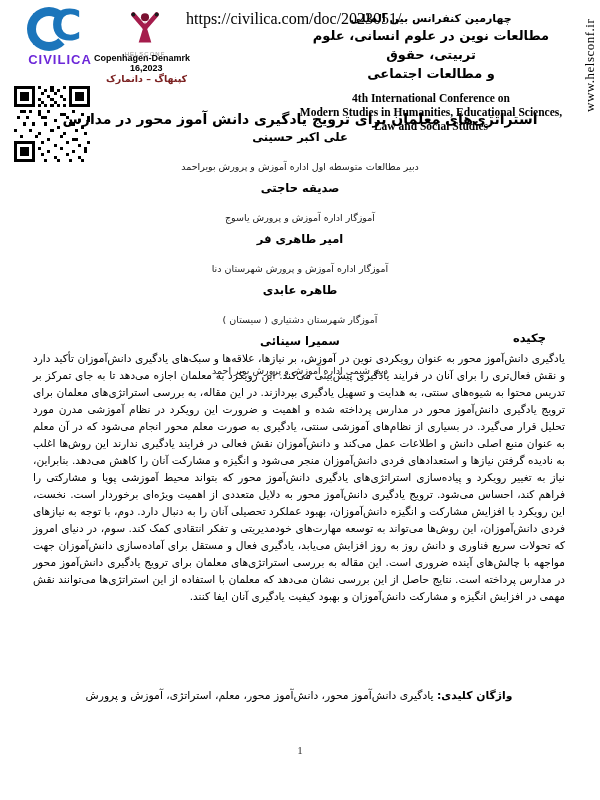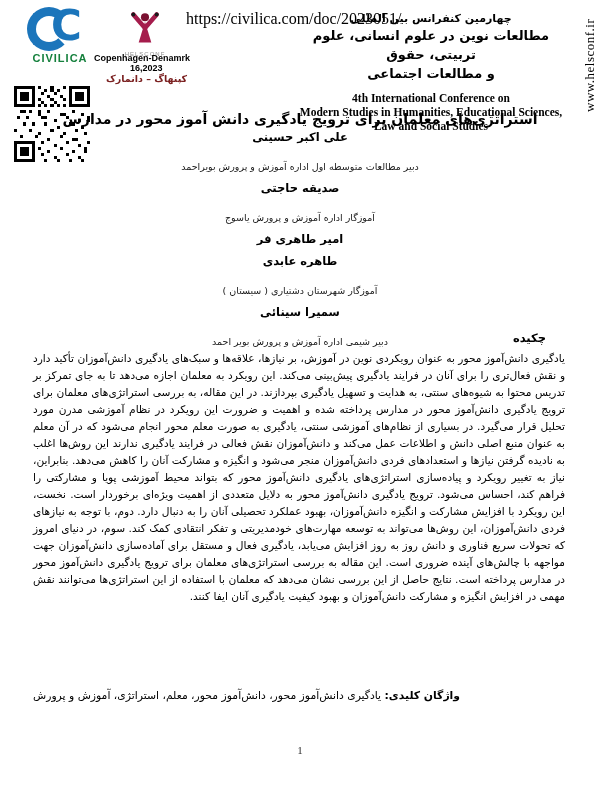--- a/index.html
+++ b/index.html
@@ -17,21 +17,21 @@
   .civilica { position:absolute; top:6px; left:10px; width:100px; text-align:center; }
   .civ-icon { position:relative; width:66px; height:46px; margin:0 auto; }
   .civ-crescent {
     position:absolute; left:0; top:1px; width:26px; height:26px;
     border:9px solid #1b75bb; border-right-color:transparent; border-radius:50%;
   }
   .civ-letter {
     position:absolute; left:24px; top:-3px; font-size:42px; line-height:46px;
     font-weight:bold; color:#1b75bb;
   }
-  .civ-text { color:#15803d; font-weight:bold; font-size:11px; letter-spacing:1px;
+  .civ-text { color:#6d28d9; font-weight:bold; font-size:13px; letter-spacing:1px;
     font-family:"Liberation Sans", sans-serif; }
   .helsconf { position:absolute; top:10px; left:112px; width:66px; text-align:center; }
   .hels-text { font-size:6px; color:#8a8a8a; letter-spacing:1px;
     font-family:"Liberation Sans", sans-serif; margin-top:1px; }
   .cph { position:absolute; top:53px; left:94px; font-size:9px; font-weight:bold;
     font-family:"Liberation Sans", sans-serif; }
   .date { position:absolute; top:63px; left:130px; font-size:9px; font-weight:bold;
     font-family:"Liberation Sans", sans-serif; }
   .loc-fa { position:absolute; top:73px; left:106px; width:100px; font-size:9.5px;
     font-weight:bold; color:#7b2121; direction:rtl; text-align:left; }
@@ -58,21 +58,21 @@
   .author { margin-bottom:7px; }
   .author-name { font-size:11.5px; font-weight:bold; line-height:15px; }
   .author-affil { font-size:9.5px; line-height:14px; margin-top:15px; color:#1a1a1a; }
   .abstract-h { position:absolute; top:331px; right:54px; direction:rtl;
     font-weight:bold; font-size:11.5px; }
   .abstract {
     position:absolute; top:350px; left:33px; width:532px;
     direction:rtl; text-align:justify; font-size:10.6px; line-height:17px;
   }
   .keywords { position:absolute; top:689px; left:33px; width:532px;
-    direction:rtl; text-align:left; font-size:10.8px; }
+    direction:rtl; text-align:center; font-size:10.8px; }
   .kw-label { font-weight:bold; }
   .pagenum { position:absolute; top:744px; left:0; width:100%;
     text-align:center; font-size:11px; color:#333;
     font-family:"Liberation Serif", serif; }
 </style>
 </head>
 <body>
 
 <div class="page">
 
@@ -155,20 +155,21 @@
     <div class="author">
       <div class="author-name">علی اکبر حسینی</div>
       <div class="author-affil">دبیر مطالعات متوسطه اول اداره آموزش و پرورش بویراحمد</div>
     </div>
     <div class="author">
       <div class="author-name">صدیقه حاجتی</div>
       <div class="author-affil">آموزگار اداره آموزش و پرورش یاسوج</div>
     </div>
     <div class="author">
       <div class="author-name">امیر طاهری فر</div>
+      <div class="author-affil">آموزگار اداره آموزش و پرورش شهرستان دنا</div>
     </div>
     <div class="author">
       <div class="author-name">طاهره عابدی</div>
       <div class="author-affil">آموزگار شهرستان دشتیاری ( سیستان )</div>
     </div>
     <div class="author">
       <div class="author-name">سمیرا سینائی</div>
       <div class="author-affil">دبیر شیمی اداره آموزش و پرورش بویر احمد</div>
     </div>
   </div>

